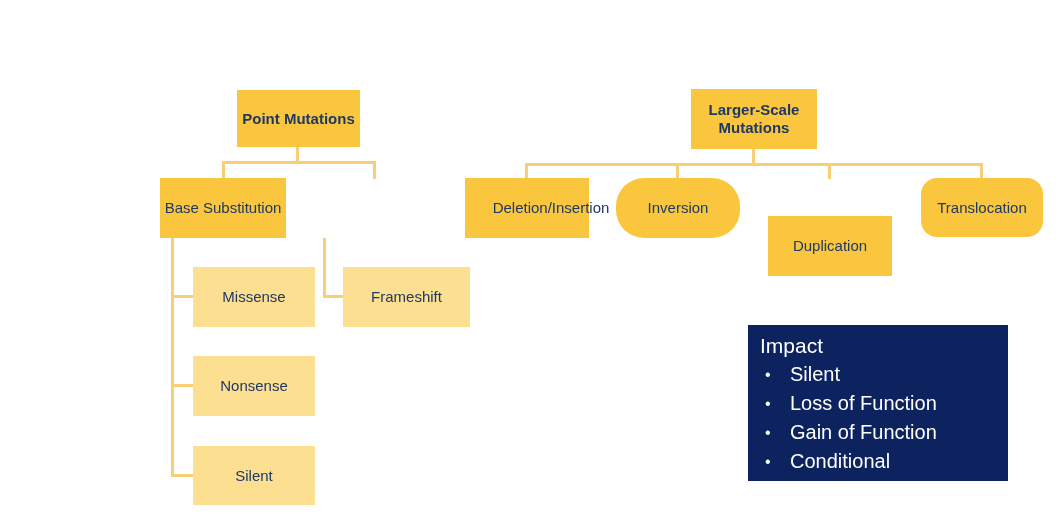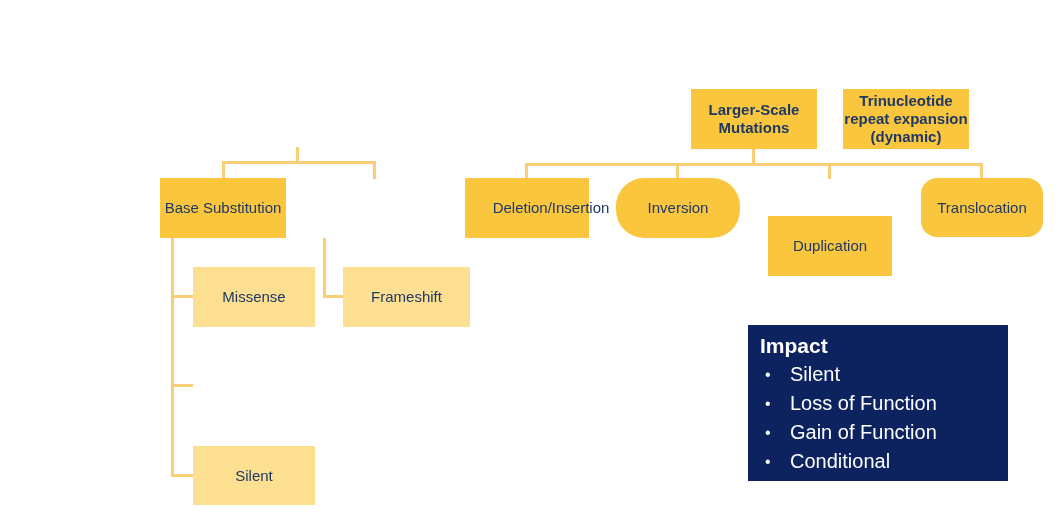--- a/index.html
+++ b/index.html
@@ -51,21 +51,21 @@
     left: 748px;
     top: 325px;
     width: 260px;
     height: 156px;
     background: var(--impact-bg);
     color: var(--impact-text);
     padding: 7px 12px 0 12px;
   }
   .impact-heading {
     font-size: 21px;
-    font-weight: bold;
+    font-weight: normal;
     line-height: 28px;
   }
   .impact-list { list-style: none; }
   .impact-item {
     display: flex;
     font-size: 20px;
     line-height: 29px;
   }
   .impact-bullet {
     width: 30px;
@@ -73,25 +73,23 @@
     font-size: 16px;
     flex: 0 0 auto;
   }
 </style>
 </head>
 <body>
 
 <div class="slide">
 
 
+  <div class="node lvl1" style="left:237px; top:90px; width:123px; height:57px;">Point Mutations</div>
   <div class="node lvl1" style="left:691px; top:89px; width:126px; height:60px;">Larger-Scale
 Mutations</div>
-  <div class="node lvl1" style="left:843px; top:89px; width:126px; height:60px;">Trinucleotide
-repeat expansion
-(dynamic)</div>
 
   <div class="vline" style="left:296px; top:147px; width:3px; height:17px;"></div>
   <div class="hline" style="left:222px; top:161px; width:154px; height:3px;"></div>
   <div class="vline" style="left:222px; top:161px; width:3px; height:18px;"></div>
   <div class="vline" style="left:373px; top:161px; width:3px; height:18px;"></div>
 
   <div class="vline" style="left:752px; top:149px; width:3px; height:16px;"></div>
   <div class="hline" style="left:525px; top:163px; width:458px; height:3px;"></div>
   <div class="vline" style="left:525px; top:163px; width:3px; height:16px;"></div>
   <div class="vline" style="left:676px; top:163px; width:3px; height:16px;"></div>
@@ -106,20 +104,21 @@
 
   <div class="vline" style="left:171px; top:238px; width:3px; height:239px;"></div>
   <div class="hline" style="left:171px; top:295px; width:22px; height:3px;"></div>
   <div class="hline" style="left:171px; top:384px; width:22px; height:3px;"></div>
   <div class="hline" style="left:171px; top:474px; width:22px; height:3px;"></div>
 
   <div class="vline" style="left:323px; top:238px; width:3px; height:60px;"></div>
   <div class="hline" style="left:323px; top:295px; width:20px; height:3px;"></div>
 
   <div class="node lvl3" style="left:193px; top:267px; width:122px; height:60px;">Missense</div>
+  <div class="node lvl3" style="left:193px; top:356px; width:122px; height:60px;">Nonsense</div>
   <div class="node lvl3" style="left:193px; top:446px; width:122px; height:59px;">Silent</div>
   <div class="node lvl3" style="left:343px; top:267px; width:127px; height:60px;">Frameshift</div>
 
   <div class="impact">
     <div class="impact-heading">Impact</div>
     <ul class="impact-list">
       <li class="impact-item">
         <span class="impact-bullet">•</span>
         <span>Silent</span>
       </li>

